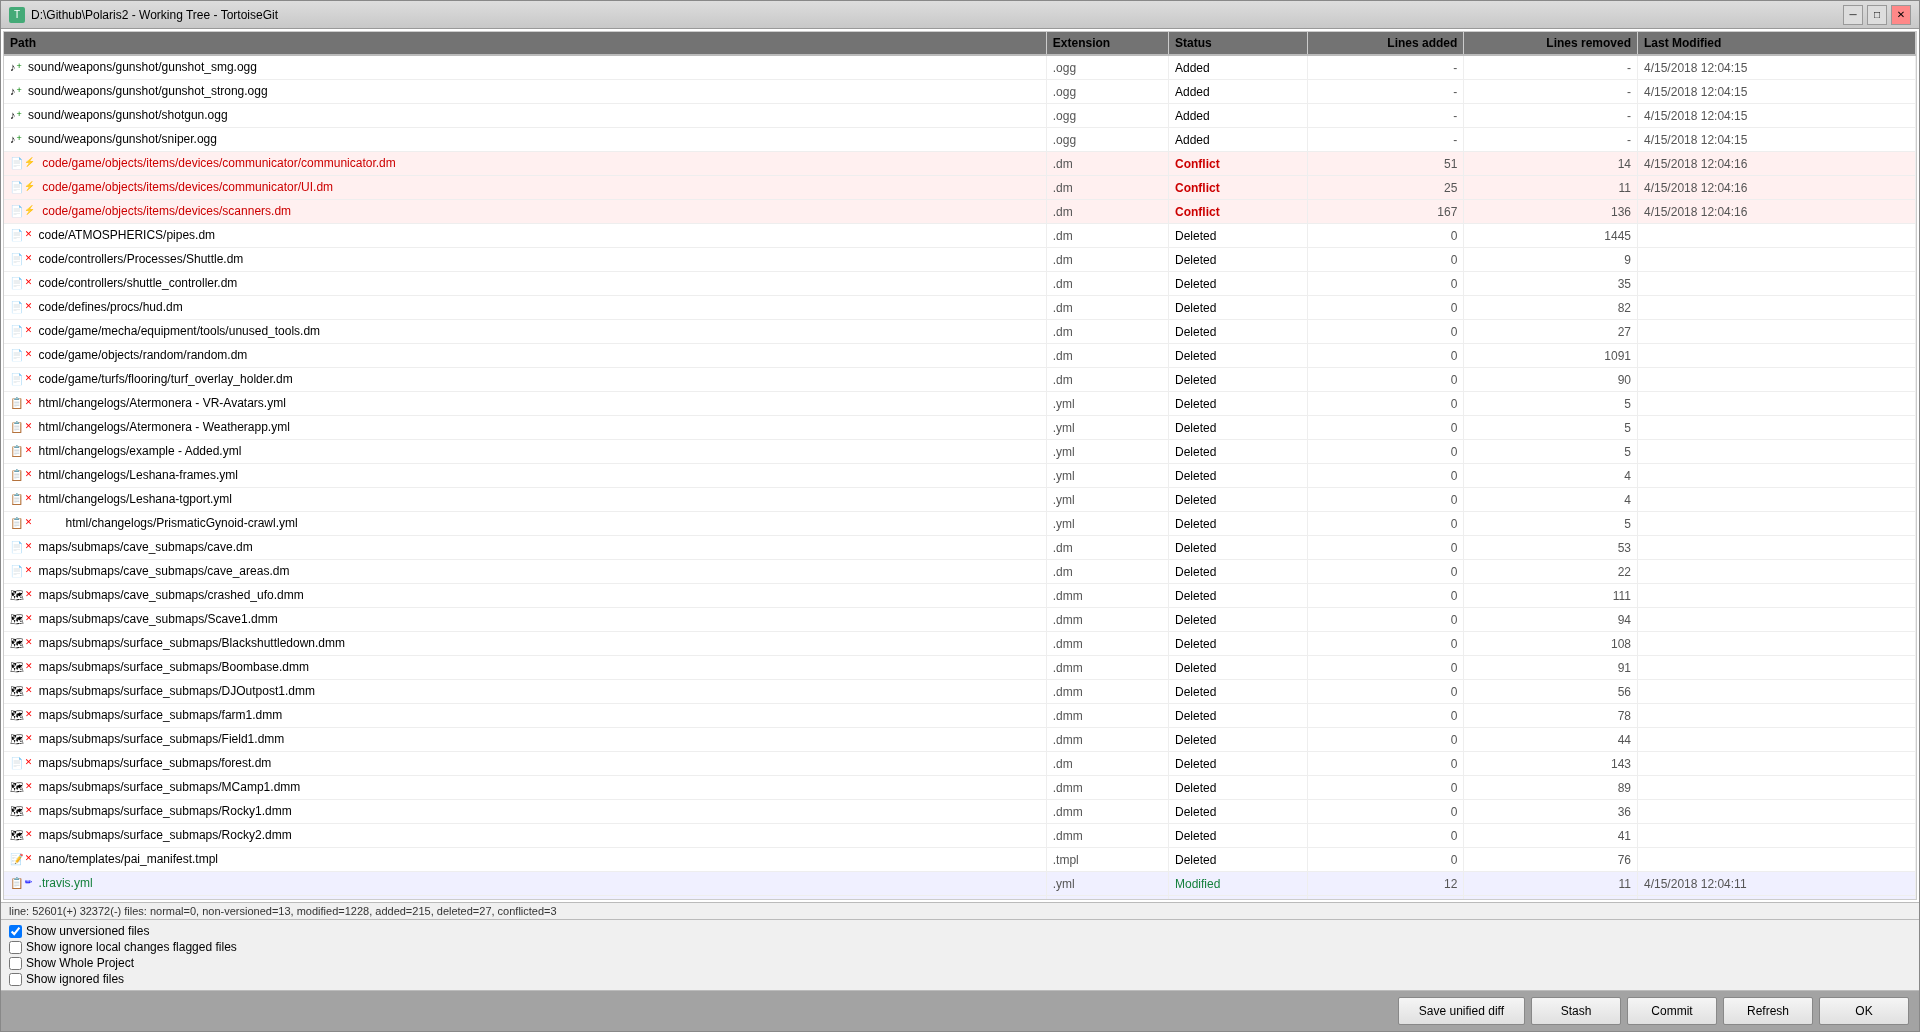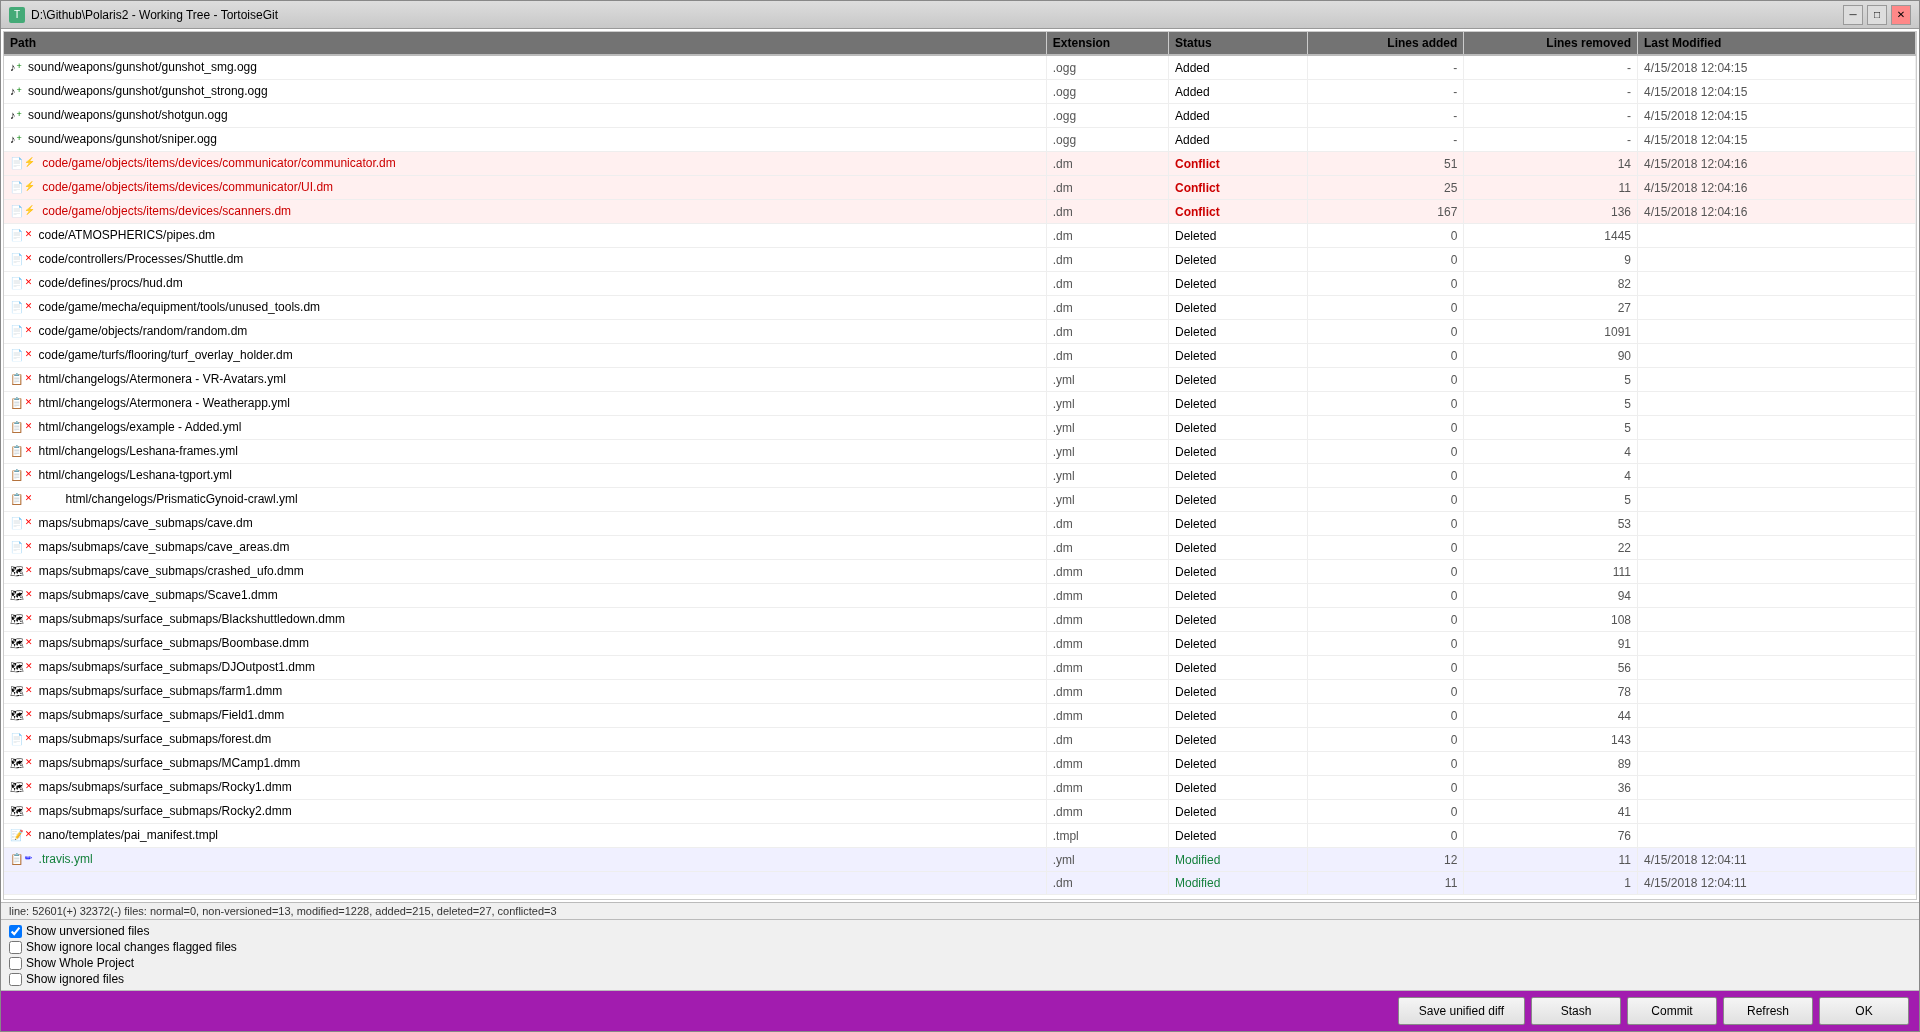--- a/index.html
+++ b/index.html
@@ -143,21 +143,21 @@
     }
 
     .checkbox-item {
       display: flex;
       align-items: center;
       gap: 4px;
       font-size: 12px;
     }
 
     .bottom-buttons {
-      background: #a21caf;
+      background: #a3a3a3;
       border-top: 1px solid #bbb;
       padding: 6px 10px;
       display: flex;
       justify-content: flex-end;
       gap: 6px;
       align-items: center;
       flex-shrink: 0;
     }
 
     .btn {
@@ -297,20 +297,31 @@
     </tr>
             <tr>
       <td>
         <span style="font-size:11px;margin-right:1px;">📄</span><span style="color:red;font-size:9px;position:relative;top:-2px;">✕</span>
         <span class="path-normal" style="margin-left:3px;">code/controllers/Processes/Shuttle.dm</span>
       </td>
       <td style="color:#555;">.dm</td>
       <td class="status-deleted">Deleted</td>
       <td class="num-cell">0</td>
       <td class="num-cell">9</td>
+      <td style="color:#555;"></td>
+    </tr>
+            <tr>
+      <td>
+        <span style="font-size:11px;margin-right:1px;">📄</span><span style="color:red;font-size:9px;position:relative;top:-2px;">✕</span>
+        <span class="path-normal" style="margin-left:3px;">code/controllers/shuttle_controller.dm</span>
+      </td>
+      <td style="color:#555;">.dm</td>
+      <td class="status-deleted">Deleted</td>
+      <td class="num-cell">0</td>
+      <td class="num-cell">35</td>
       <td style="color:#555;"></td>
     </tr>
             <tr>
       <td>
         <span style="font-size:11px;margin-right:1px;">📄</span><span style="color:red;font-size:9px;position:relative;top:-2px;">✕</span>
         <span class="path-normal" style="margin-left:3px;">code/defines/procs/hud.dm</span>
       </td>
       <td style="color:#555;">.dm</td>
       <td class="status-deleted">Deleted</td>
       <td class="num-cell">0</td>

